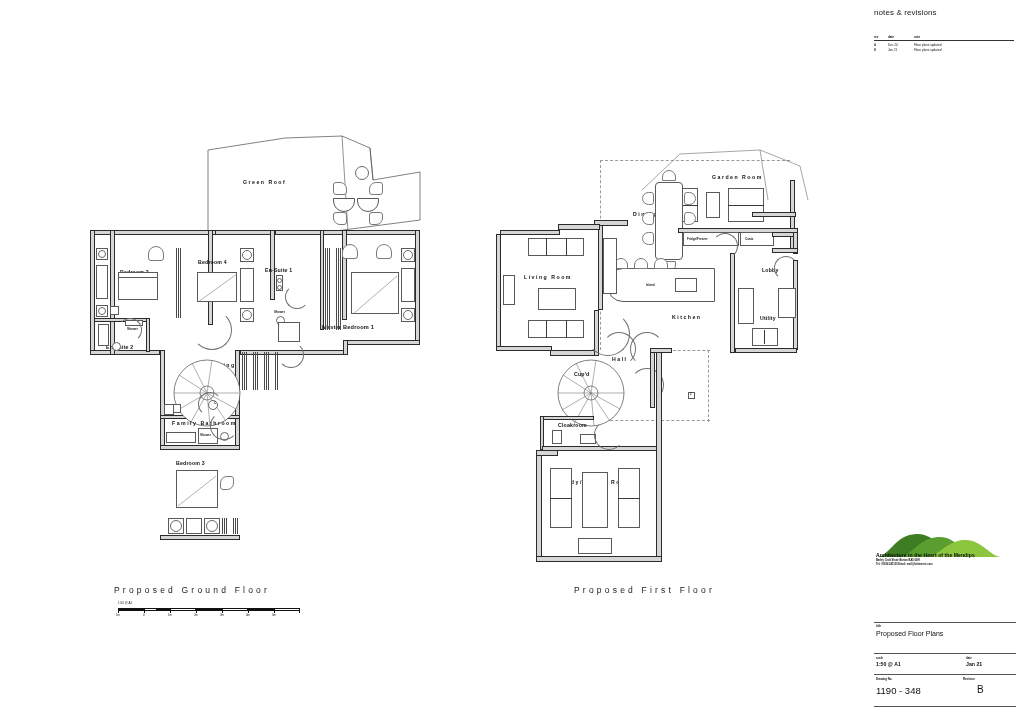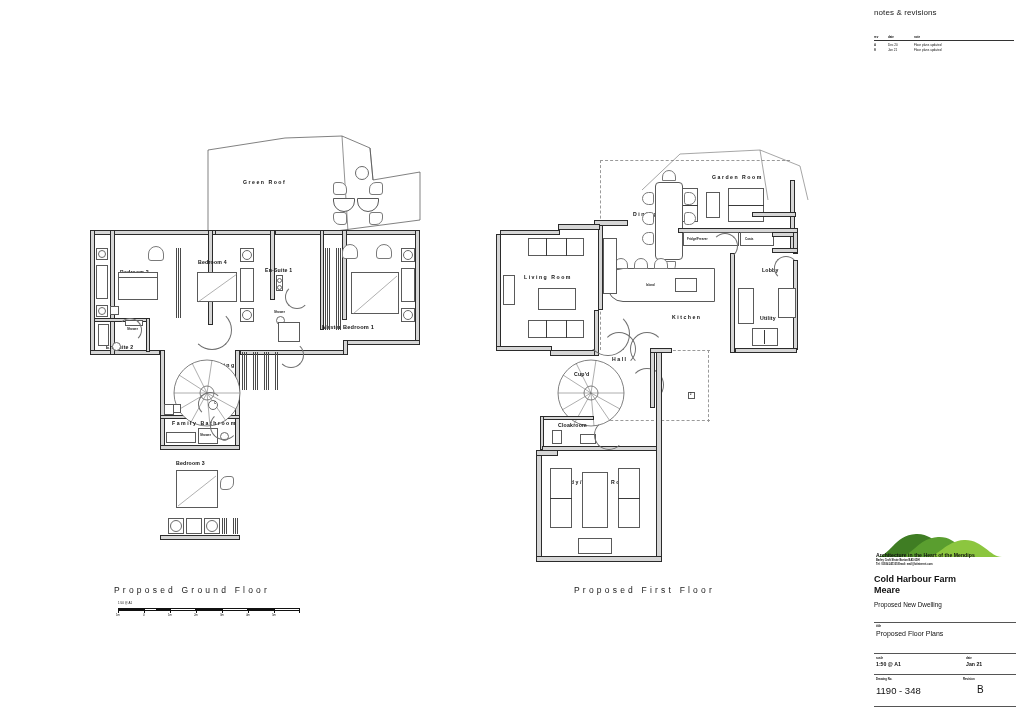--- a/index.html
+++ b/index.html
@@ -505,25 +505,20 @@
       <path d="M22,26 C36,26 42,7 62,6 C82,5 88,26 104,26 Z" fill="#5a9e2f"></path>
       <path d="M50,26 C62,26 70,10 88,9 C106,8 114,26 126,26 Z" fill="#8cc63f"></path>
     </svg>
   </div>
   <div class="tagline">Architecture in the Heart of the Mendips</div>
   <div class="addr">
     <div>Barley Croft Shute Barton BA5 6DH</div>
     <div>Tel: 01934 241105  Email: mail@btinternet.com</div>
   </div>
 
-  <div id="project">
-    <div class="proj-name">Cold Harbour Farm</div>
-    <div class="proj-name">Meare</div>
-    <div class="proj-sub">Proposed New Dwelling</div>
-  </div>
 
   <div class="tb-rule" style="left:874px; top:622px; width:142px;"></div>
   <div class="tb-lbl" style="left:876px; top:624px;">title</div>
   <div class="tb-val" style="left:876px; top:630px; font-size:7px; font-weight:400;">Proposed Floor Plans</div>
 
   <div class="tb-rule" style="left:874px; top:653px; width:142px;"></div>
   <div class="tb-lbl" style="left:876px; top:656px;">scale</div>
   <div class="tb-val" style="left:876px; top:661px;">1:50 @ A1</div>
   <div class="tb-lbl" style="left:966px; top:656px;">date</div>
   <div class="tb-val" style="left:966px; top:661px;">Jan 21</div>

